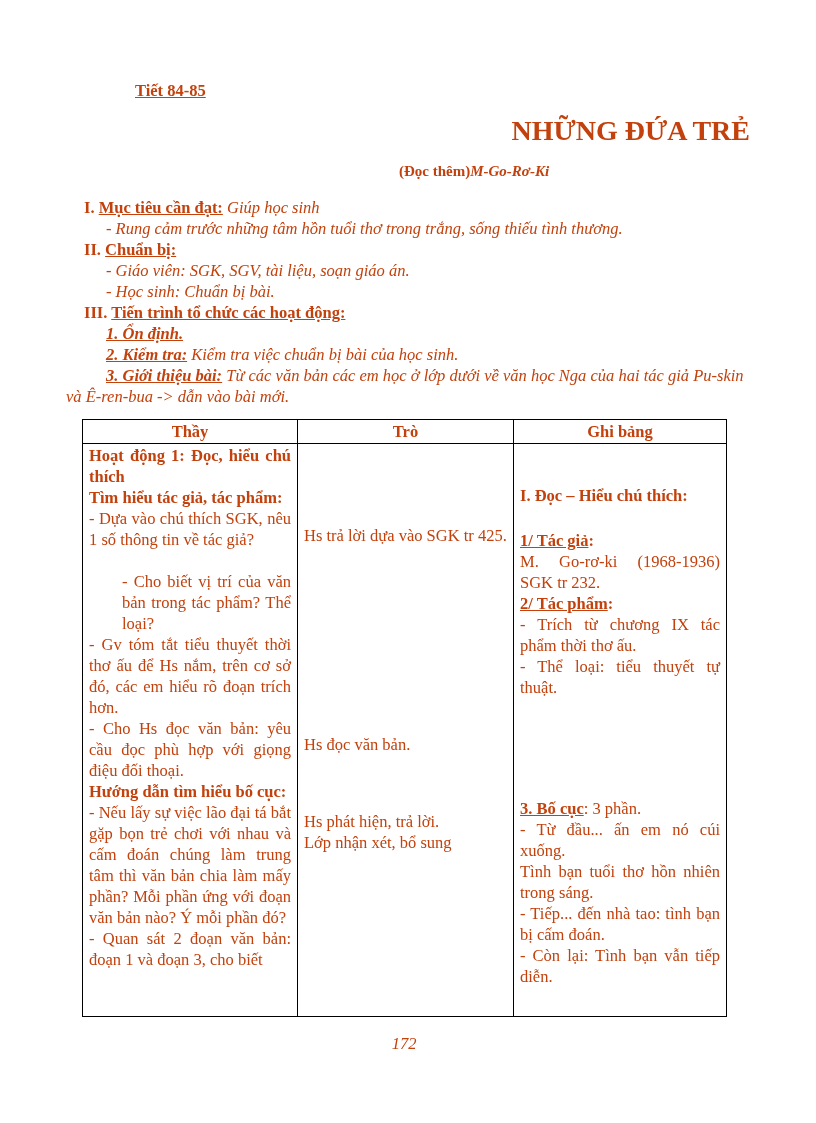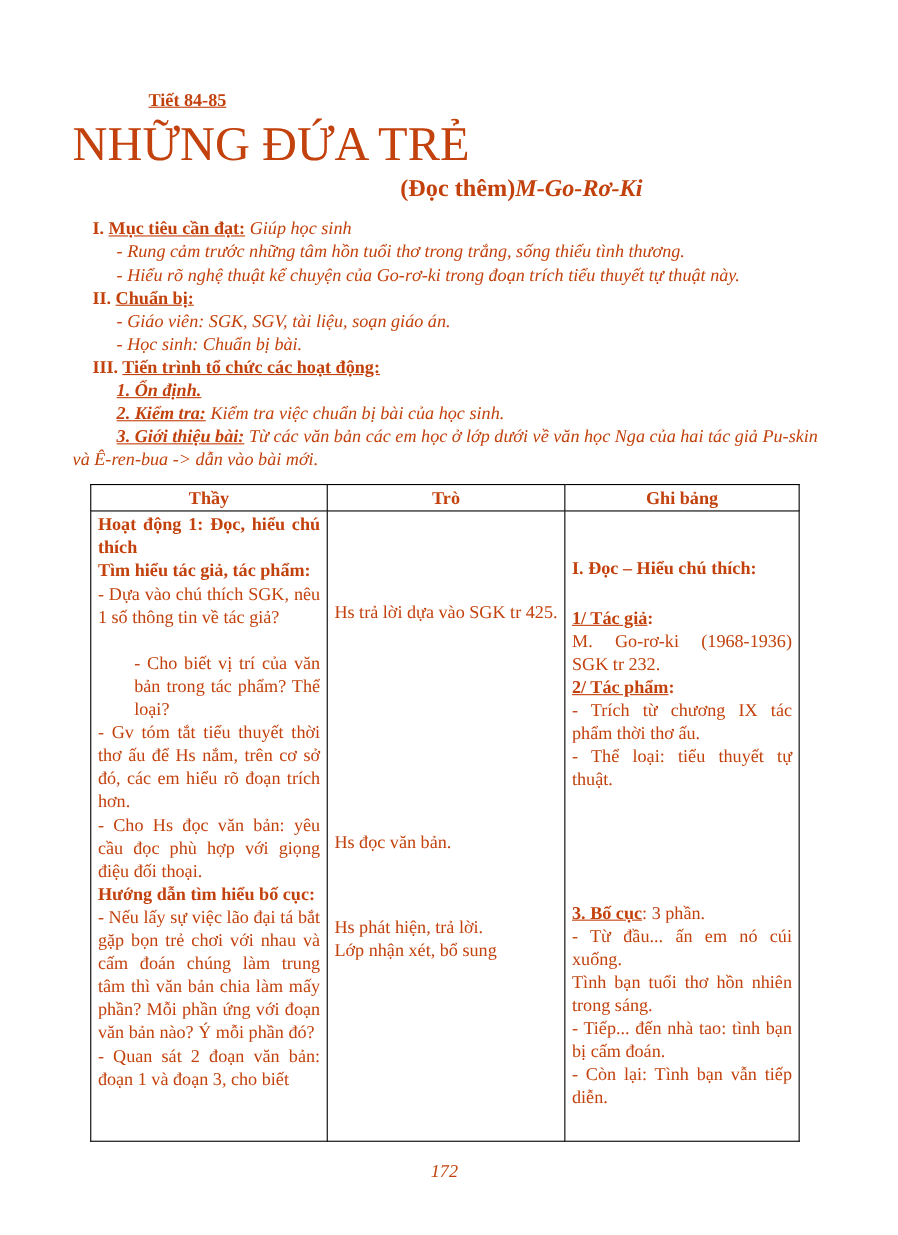--- a/index.html
+++ b/index.html
@@ -9,22 +9,22 @@
     background:#ffffff;color:#c2410c;
     font-family:"Liberation Serif","DejaVu Serif",serif;
     font-size:16.5px;line-height:21px;
     position:relative;overflow:hidden;
   }
   p{margin:0;}
   .b{font-weight:bold;}
   .i{font-style:italic;}
   .u{text-decoration:underline;}
   .tiet{margin-left:69px;font-weight:bold;text-decoration:underline;}
-  .title{text-align:left;font-size:44px;line-height:44px;margin-top:8px;font-weight:normal;}
-  .subtitle{display:flex;justify-content:center;font-size:22px;line-height:28px;font-weight:bold;margin-top:4px;transform:translateX(66px);}
+  .title{text-align:right;font-size:28px;line-height:44px;margin-top:8px;font-weight:bold;}
+  .subtitle{display:flex;justify-content:center;font-size:15px;line-height:28px;font-weight:bold;margin-top:4px;transform:translateX(66px);}
   .author{font-style:italic;}
   .sections{margin-top:12px;}
   .sec-p{text-indent:18px;}
   .item-p{text-indent:40px;font-style:italic;}
   .step-p{text-indent:40px;}
   .step-label{font-weight:bold;font-style:italic;text-decoration:underline;}
   .step-text{font-style:italic;}
   table.lesson{border-collapse:collapse;table-layout:fixed;width:644px;margin-left:16px;margin-top:12px;border-radius:22px;}
   table.lesson th, table.lesson td{border:1px solid #000;}
   table.lesson th{font-weight:bold;text-align:center;padding:1px 4px;height:21px;}
@@ -49,21 +49,20 @@
 
   <div class="subtitle">
     <span>(Đọc thêm)</span>
     <span class="author">M-Go-Rơ-Ki</span>
   </div>
 
   <div class="sections">
 
     <p class="sec-p"><span class="b">I. </span><span class="b u">Mục tiêu cần đạt:</span><span class="i"> Giúp học sinh</span></p>
     <p class="item-p">- Rung cảm trước những tâm hồn tuổi thơ trong trắng, sống thiếu tình thương.</p>
-    <p class="item-p">- Hiểu rõ nghệ thuật kể chuyện của Go-rơ-ki trong đoạn trích tiểu thuyết tự thuật này.</p>
 
     <p class="sec-p"><span class="b">II. </span><span class="b u">Chuẩn bị:</span></p>
     <p class="item-p">- Giáo viên: SGK, SGV, tài liệu, soạn giáo án.</p>
     <p class="item-p">- Học sinh: Chuẩn bị bài.</p>
 
     <p class="sec-p"><span class="b">III. </span><span class="b u">Tiến trình tổ chức các hoạt động:</span></p>
     <p class="step-p"><span class="step-label">1. Ổn định.</span><span class="step-text"></span></p>
     <p class="step-p"><span class="step-label">2. Kiểm tra:</span><span class="step-text"> Kiểm tra việc chuẩn bị bài của học sinh.</span></p>
     <p class="step-p"><span class="step-label">3. Giới thiệu bài:</span><span class="step-text"> Từ các văn bản các em học ở lớp dưới về văn học Nga của hai tác giả Pu-skin và Ê-ren-bua -&gt; dẫn vào bài mới.</span></p>
 

